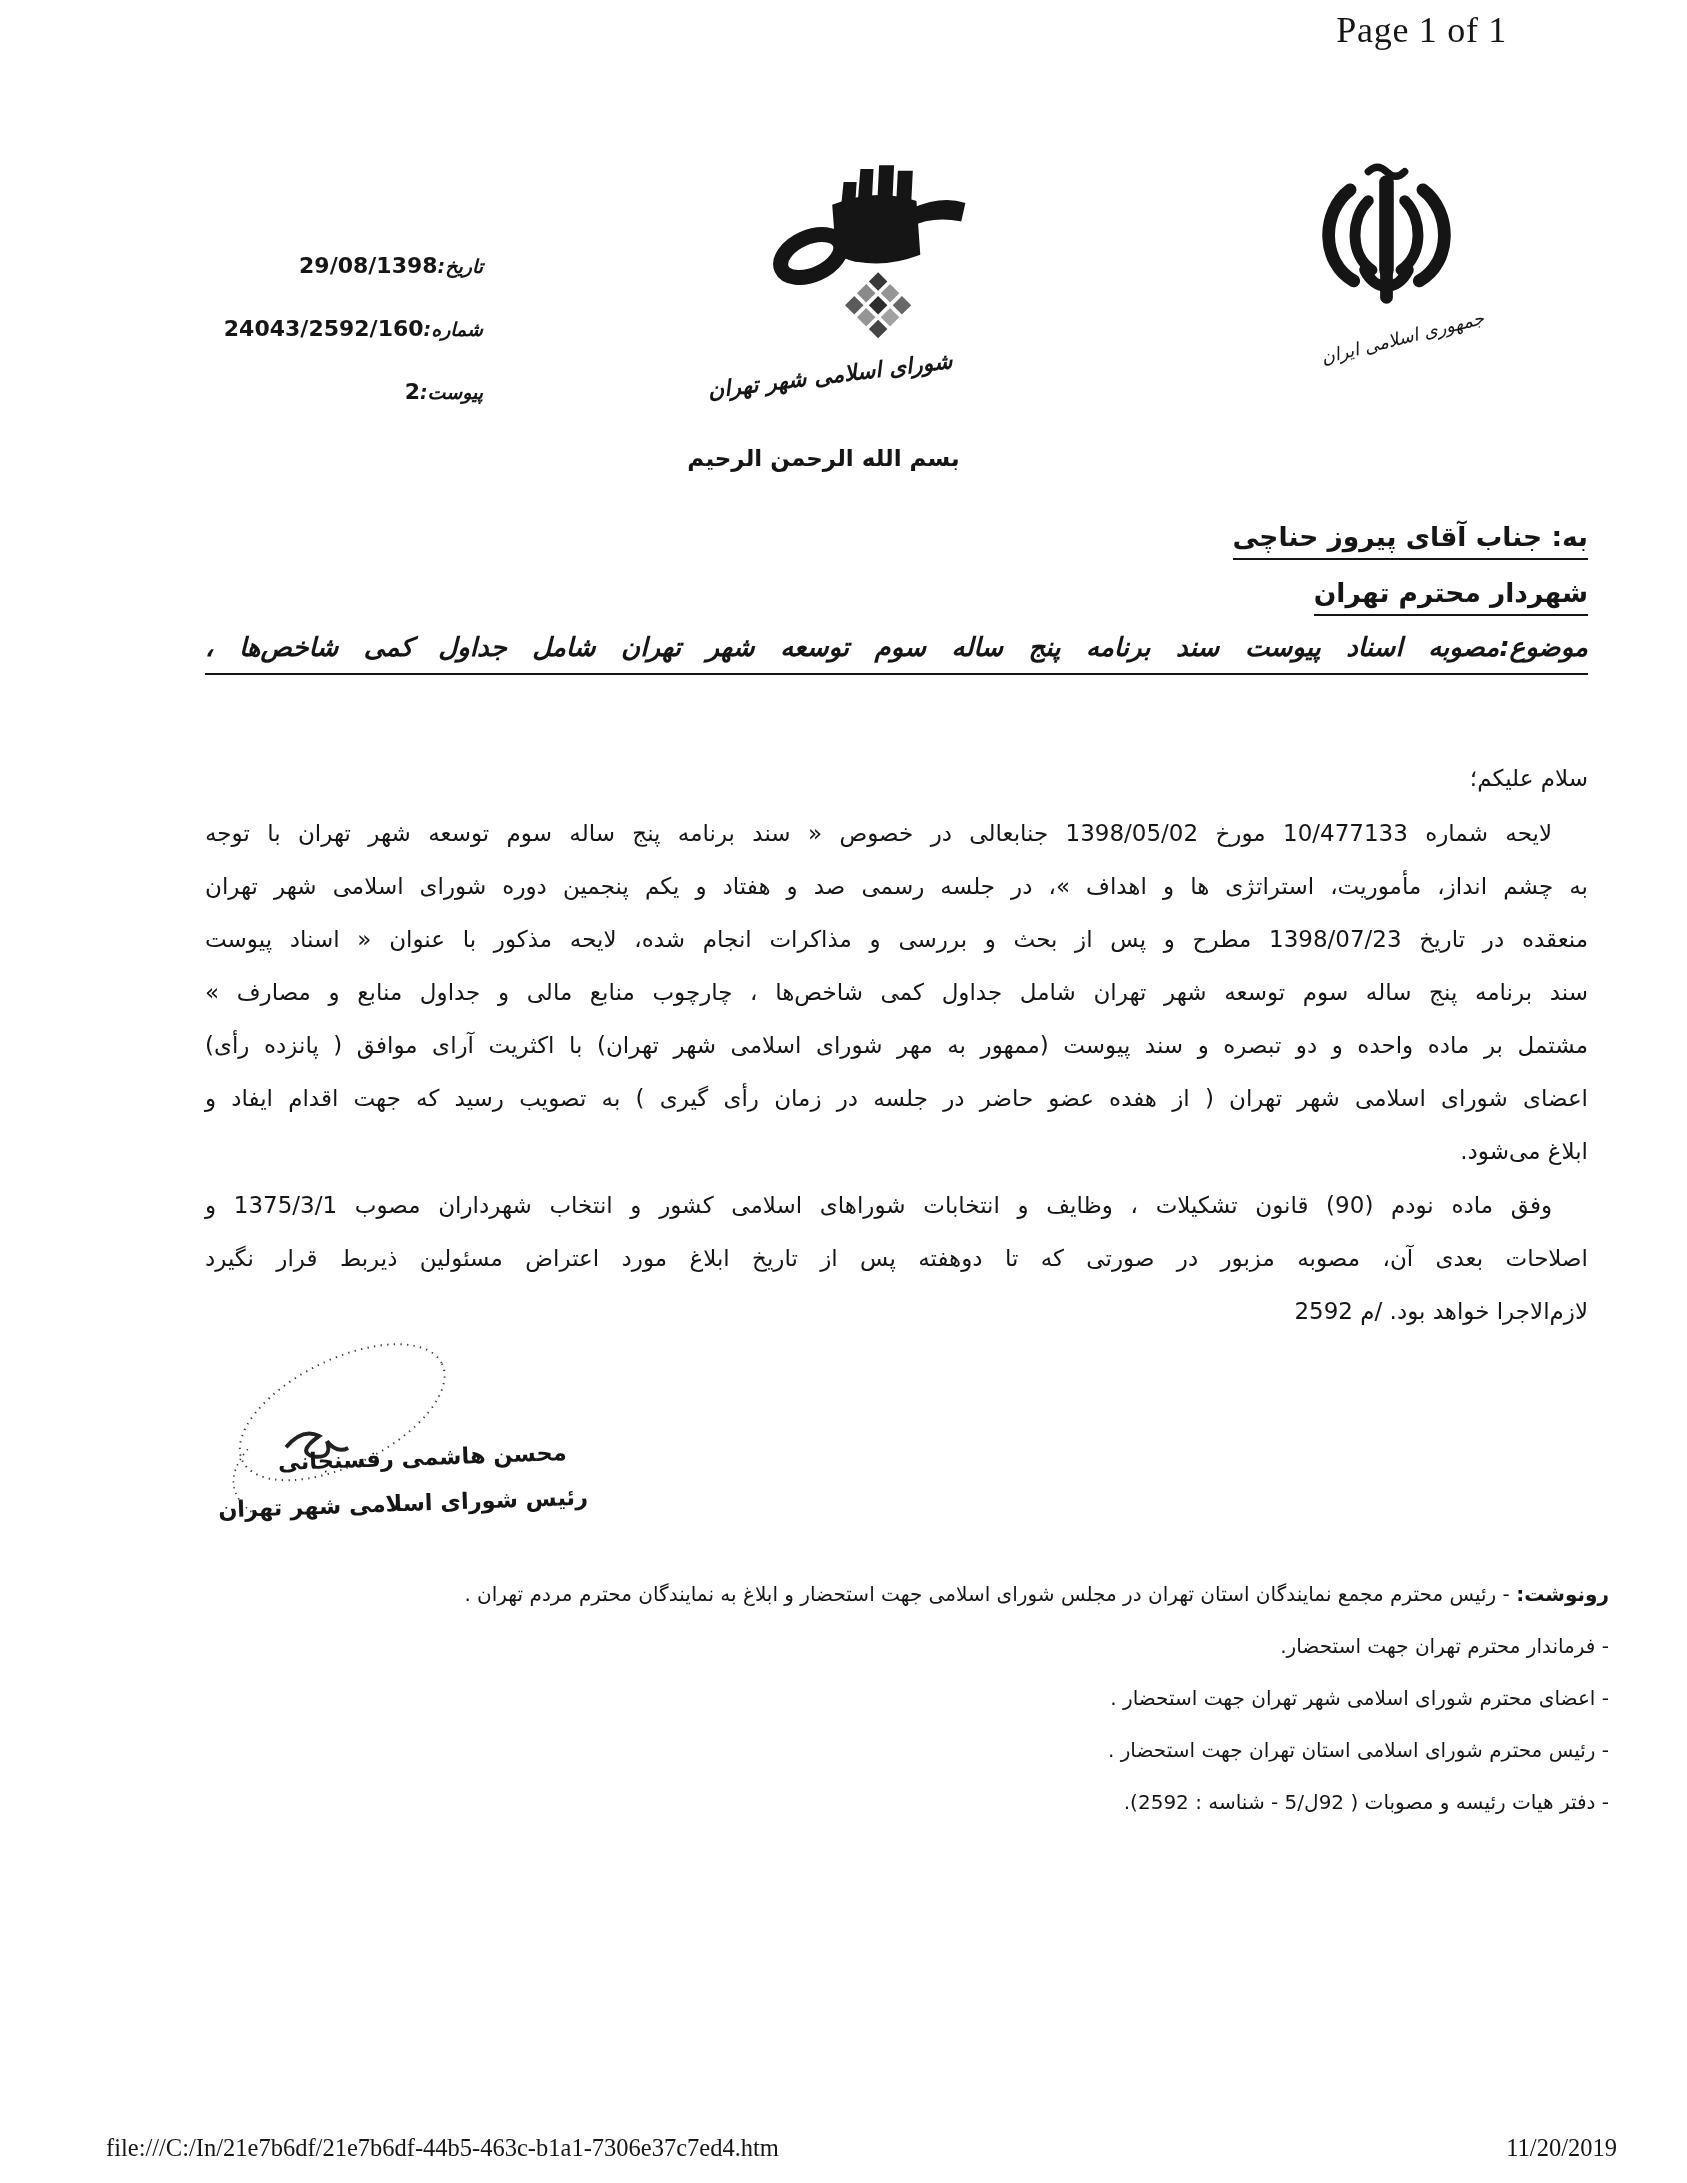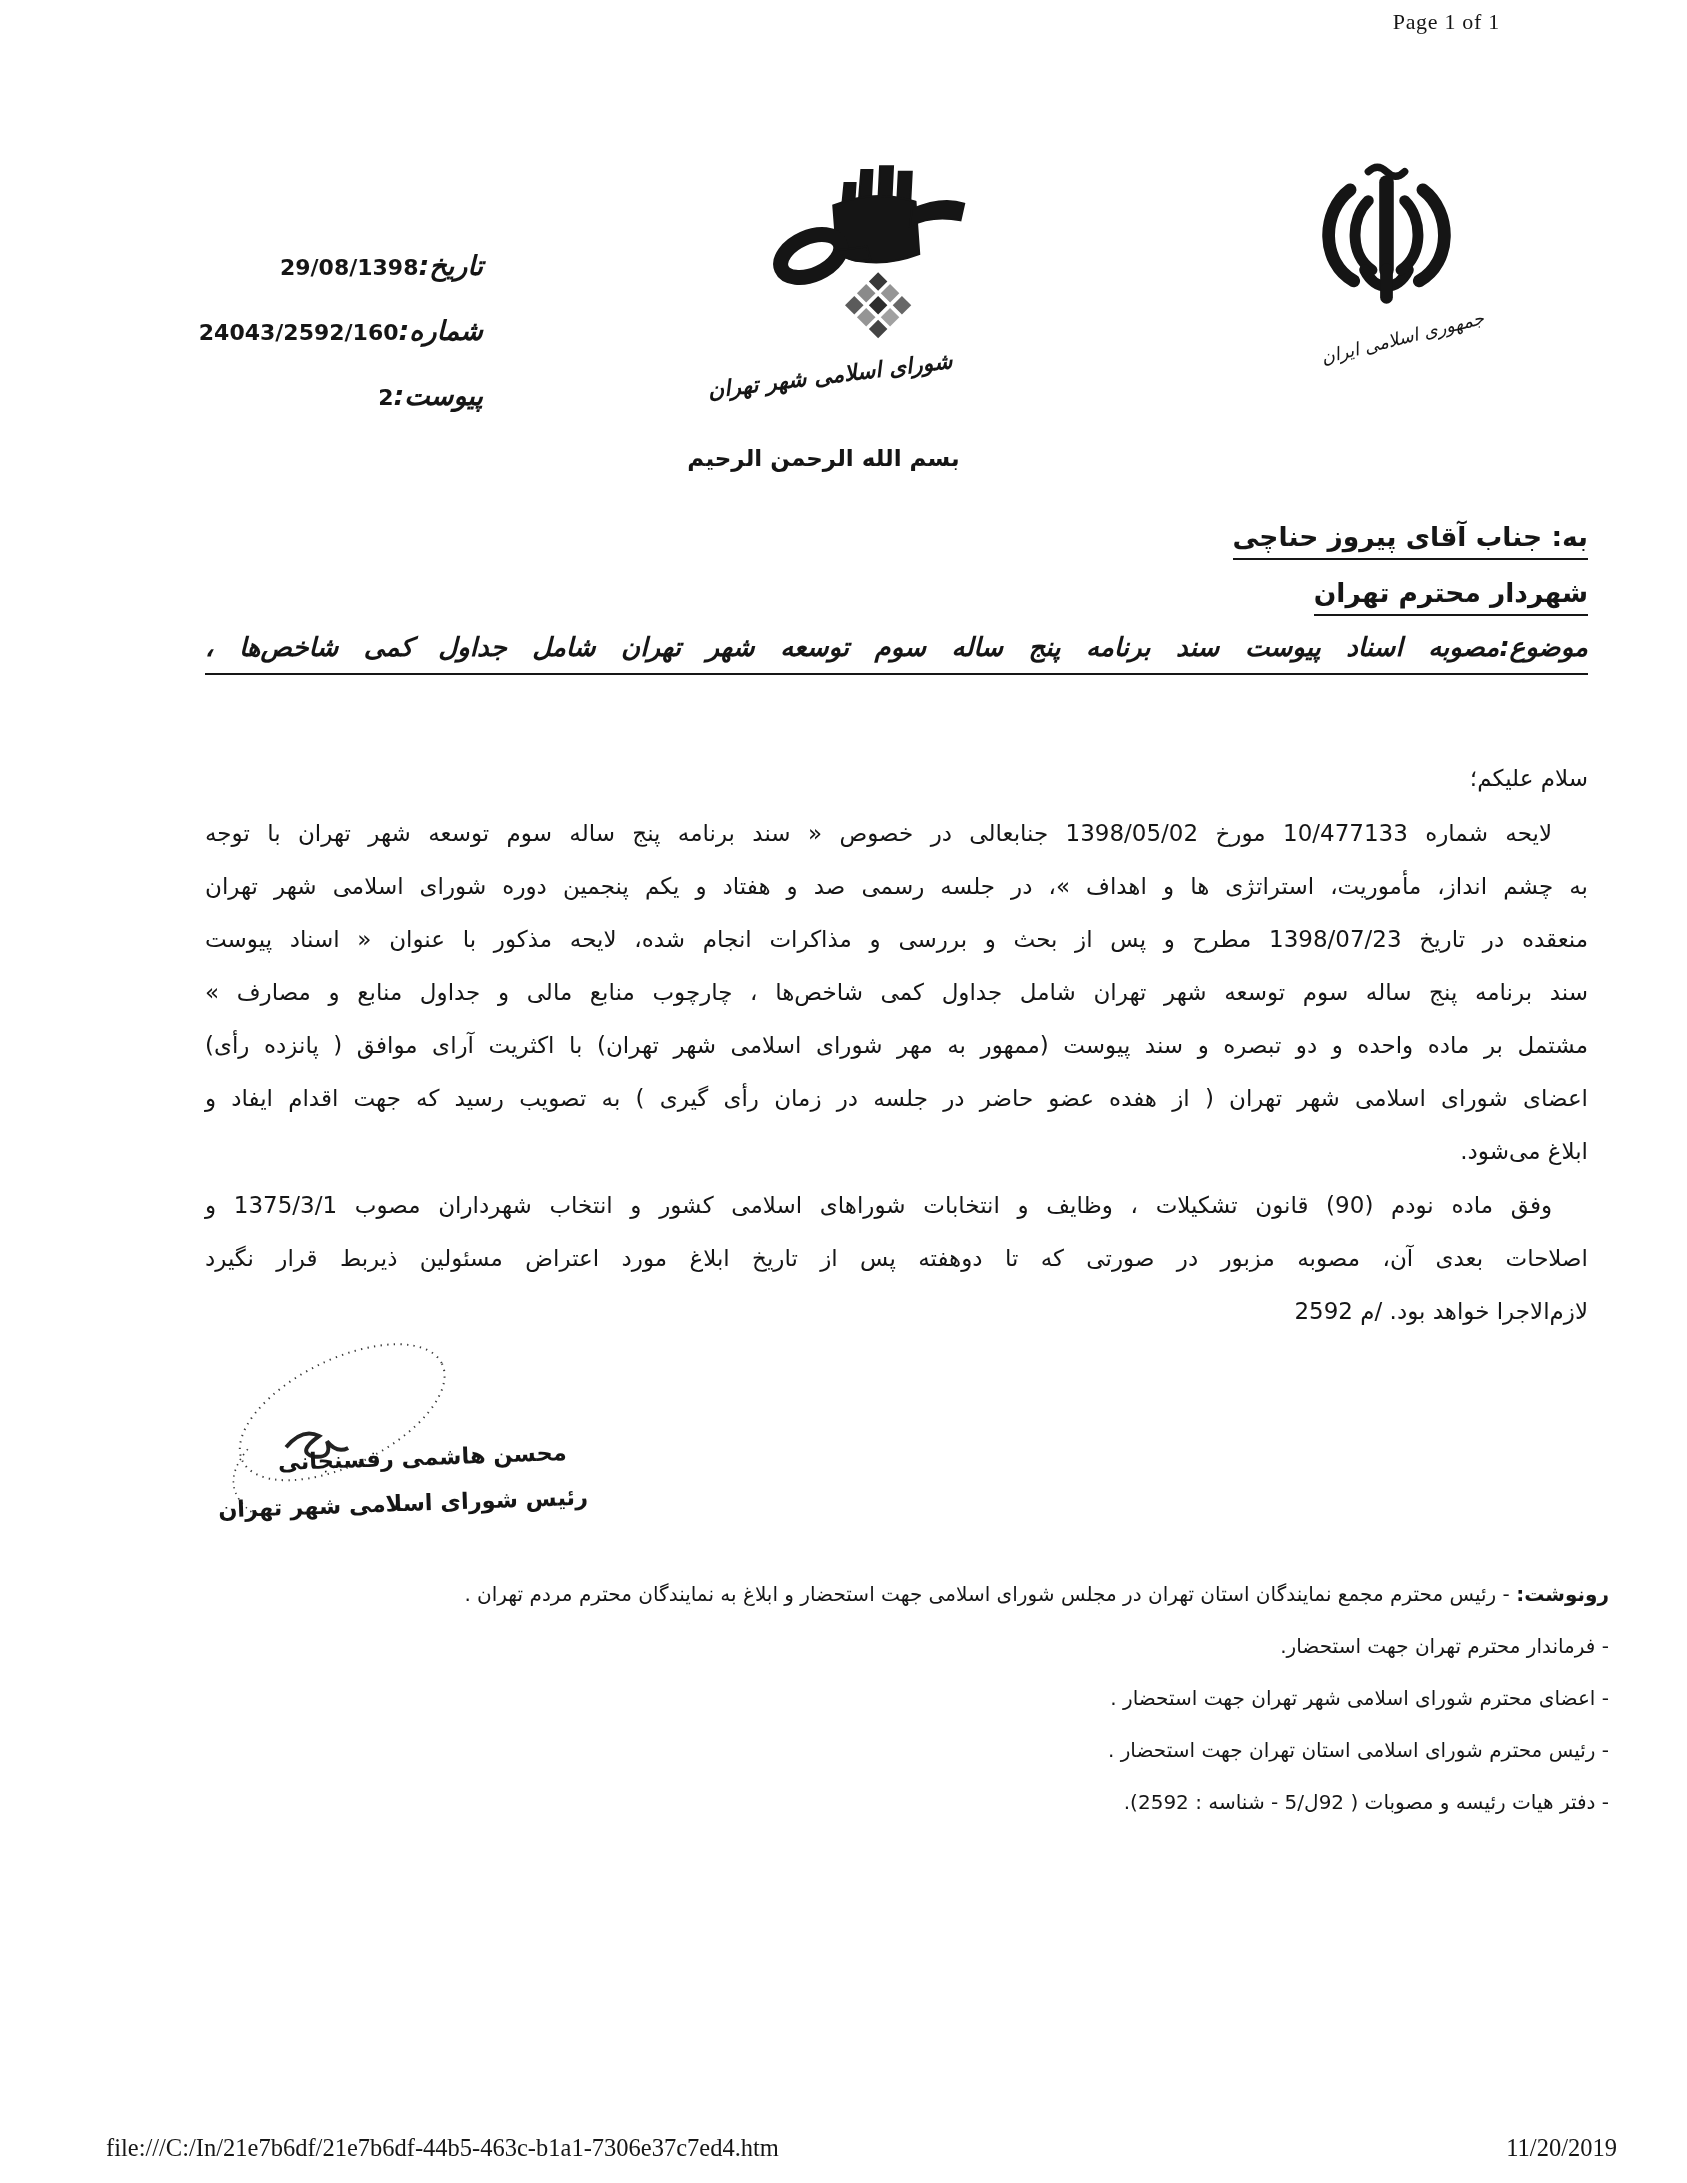--- a/index.html
+++ b/index.html
@@ -2,26 +2,26 @@
 <html lang="fa" style="font-size:10.6px"><head>
 <meta charset="utf-8">
 <style>
   html,body{margin:0;padding:0;background:#e8e8e8;}
   .page{
     position:relative;width:1687px;height:2183px;background:#ffffff;
     font-family:"DejaVu Sans",sans-serif;color:#161616;overflow:hidden;
   }
   .latin{font-family:"Liberation Serif",serif;}
 
-  .page-number{position:absolute;top:9.3px;right:187px;font-size:22px;letter-spacing:0.7px;}
+  .page-number{position:absolute;top:9.3px;right:180px;font-size:36px;letter-spacing:0.7px;}
 
   
   .meta{position:absolute;top:251px;right:1204px;text-align:right;}
   .meta-row{line-height:30px;margin-bottom:30px;white-space:nowrap;}
-  .meta-label{font-weight:bold;font-style:italic;font-size:27px;margin-top:16px;}
+  .meta-label{font-weight:bold;font-style:italic;font-size:19px;margin-top:16px;}
   .meta-value{font-weight:bold;font-size:22px;}
 
   
   .council-logo{position:absolute;left:751px;top:153px;width:258px;height:206px;}
   .council-caption{
     position:absolute;left:668px;top:363px;width:324px;text-align:center;
     font-size:22px;font-style:italic;font-weight:bold;transform:rotate(-7deg);white-space:nowrap;
   }
   .iran-emblem{position:absolute;left:1295px;top:157px;width:183px;height:164px;}
   .emblem-caption{

